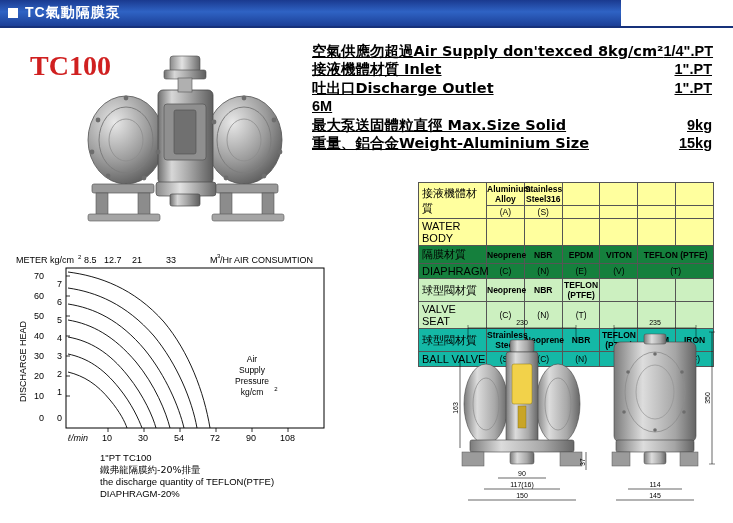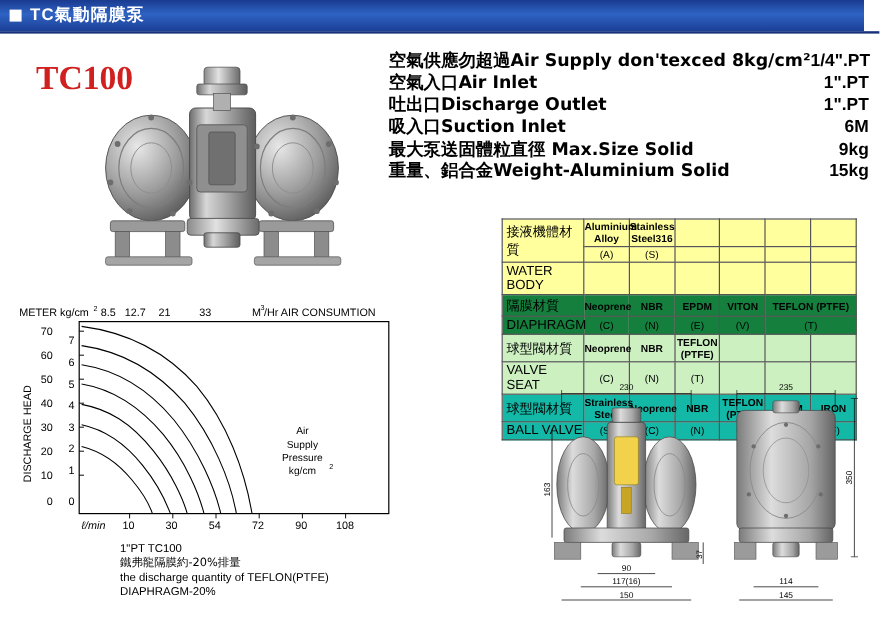--- a/index.html
+++ b/index.html
@@ -7,21 +7,21 @@
   body {
     width:733px; height:523px;
     font-family:"Liberation Sans", sans-serif;
     background:#ffffff;
     position:relative;
     overflow:hidden;
     color:#000;
   }
   
   .header-bar{
-    position:absolute; left:0; top:0; width:720px; height:26px;
+    position:absolute; left:0; top:0; width:621px; height:26px;
     background:linear-gradient(to bottom,#1a3a8f 0%,#2f63c4 45%,#1b3f96 100%);
     display:flex; align-items:center;
   }
   .header-bar .sq{
     width:10px;height:10px;background:#ffffff;margin-left:8px;margin-right:7px;
   }
   .header-title{
     color:#ffffff; font-size:14px; font-weight:bold; letter-spacing:1px;
   }
   .header-rule{
@@ -32,21 +32,21 @@
     position:absolute; left:30px; top:50px;
     font-size:28px; font-weight:bold; color:#d02020;
     font-family:"Liberation Serif", serif;
   }
   
   .pump-photo{
     position:absolute; left:78px; top:48px; width:220px; height:180px;
   }
   
   .specs{
-    position:absolute; left:324px; top:42px; width:400px;
+    position:absolute; left:312px; top:42px; width:400px;text-decoration:underline;
   }
   .spec-row{
     display:flex; justify-content:space-between; align-items:baseline;
     font-size:14.5px; line-height:18.4px; font-family:"DejaVu Sans", sans-serif;
     white-space:nowrap;
   }
   .spec-row .label{ font-weight:bold; }
   .spec-row .value{ font-weight:bold; font-family:"Liberation Sans", sans-serif;}
   
   .mat-table{
@@ -151,37 +151,36 @@
       <circle cx="136" cy="74" r="2.4"></circle>
   </g>
 </svg>
 
 <div class="specs">
   <div class="spec-row">
     <span class="label">空氣供應勿超過Air Supply don'texced 8kg/cm²</span>
     <span class="value">1/4".PT</span>
   </div>
   <div class="spec-row">
-    <span class="label">空氣入口Air Inlet</span>
+    <span class="label">接液機體材質 Inlet</span>
     <span class="value">1".PT</span>
   </div>
   <div class="spec-row">
     <span class="label">吐出口Discharge Outlet</span>
     <span class="value">1".PT</span>
   </div>
   <div class="spec-row">
-    <span class="label">吸入口Suction Inlet</span>
     <span class="value">6M</span>
   </div>
   <div class="spec-row">
     <span class="label">最大泵送固體粒直徑 Max.Size Solid</span>
     <span class="value">9kg</span>
   </div>
   <div class="spec-row">
-    <span class="label">重量、鋁合金Weight-Aluminium Solid</span>
+    <span class="label">重量、鋁合金Weight-Aluminium Size</span>
     <span class="value">15kg</span>
   </div>
 </div>
 
 <table class="mat-table">
   <tbody>
       <tr class="r-yellow">
     <td class="name" rowspan="2" style="width:68px;">
       <div>接液機體材質</div>
     </td>

